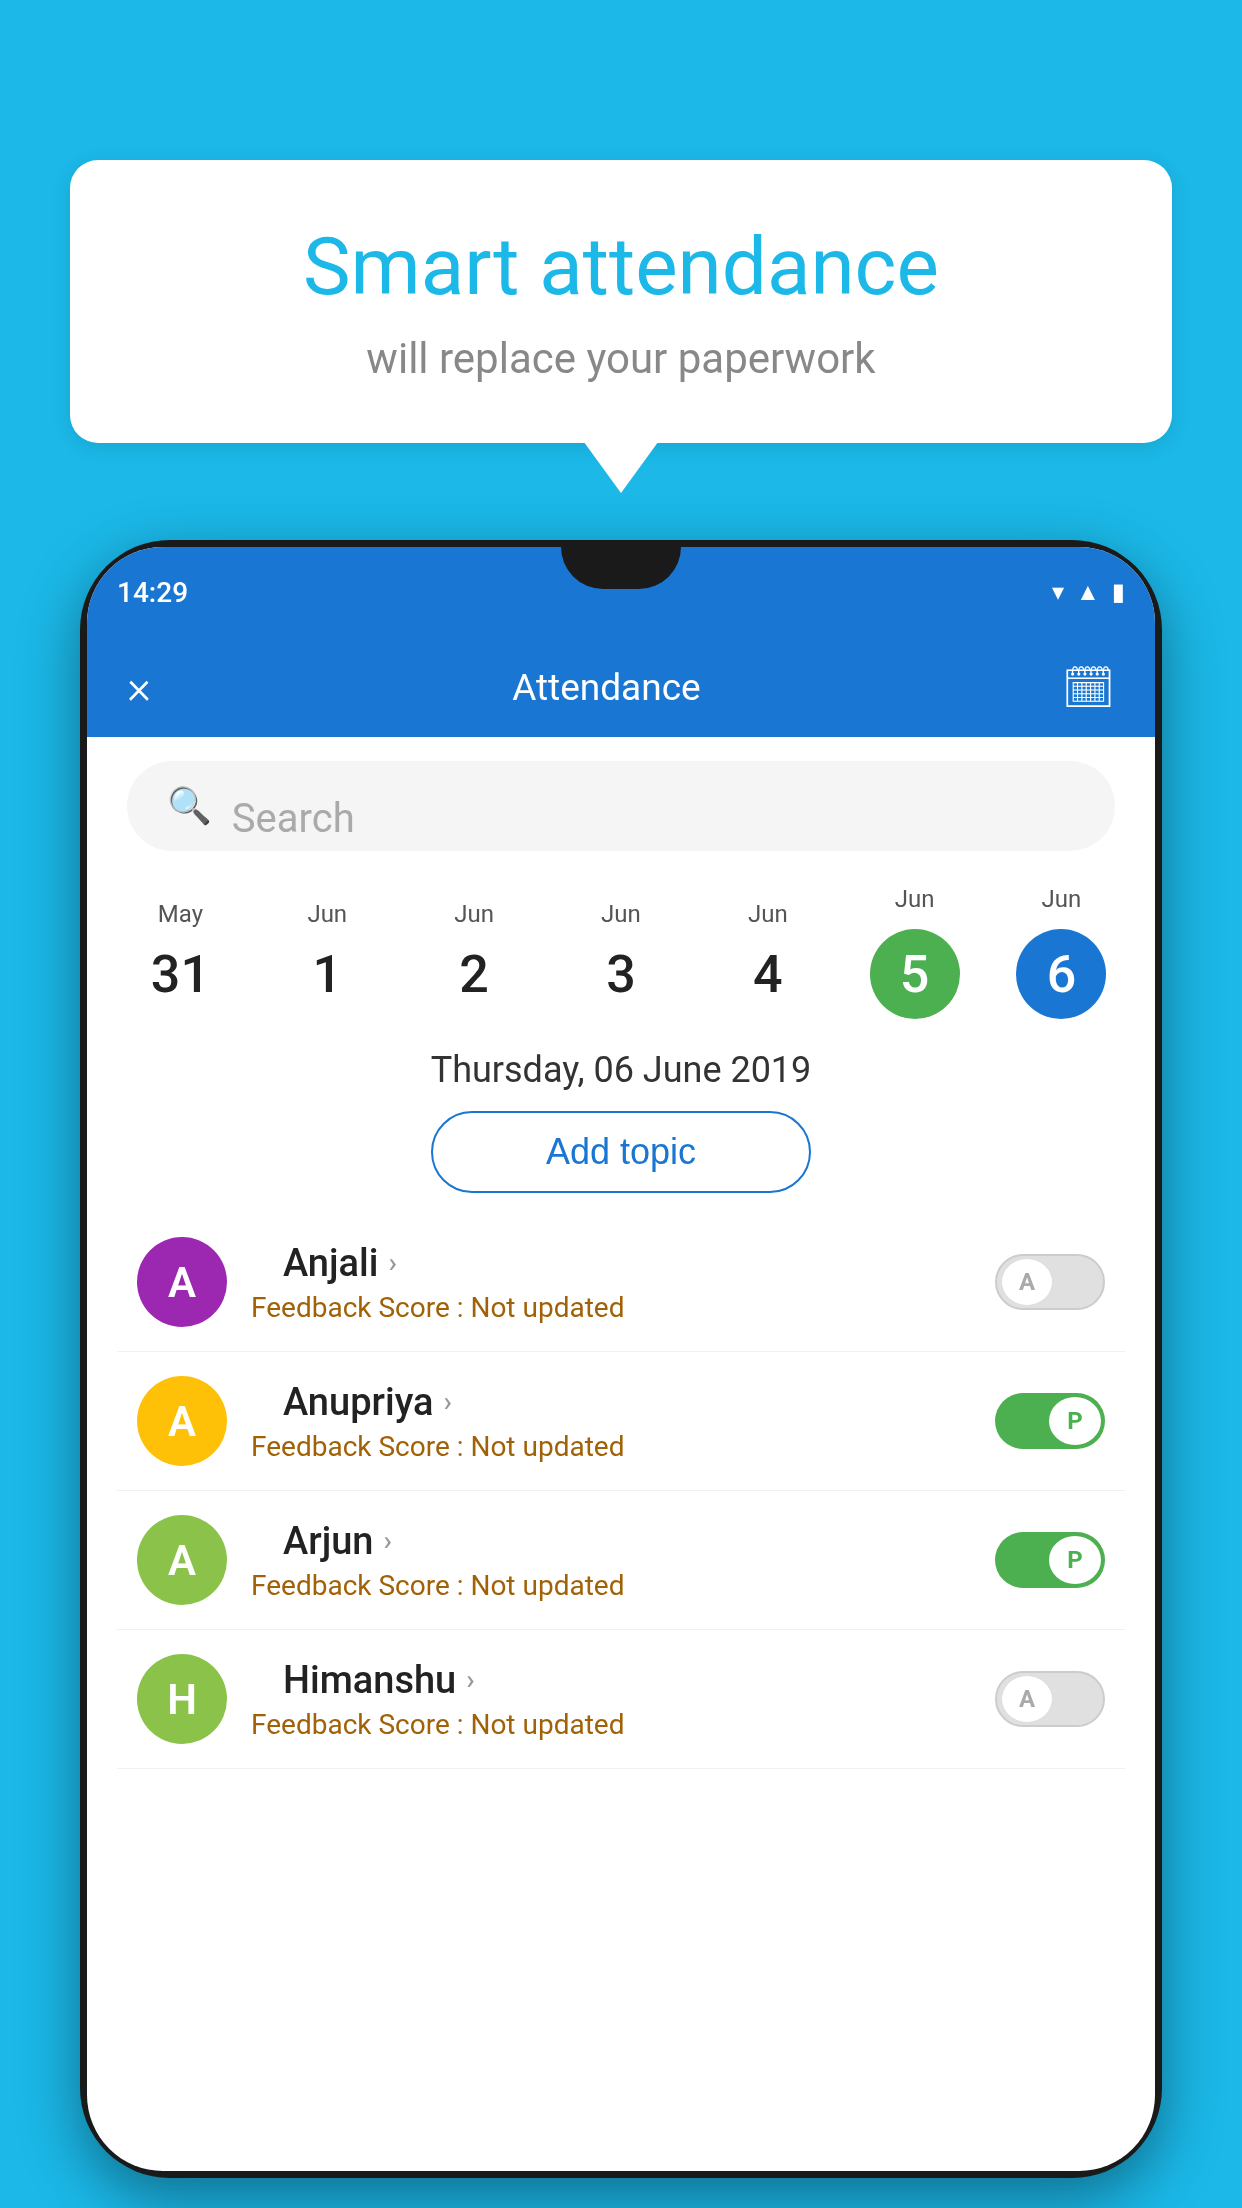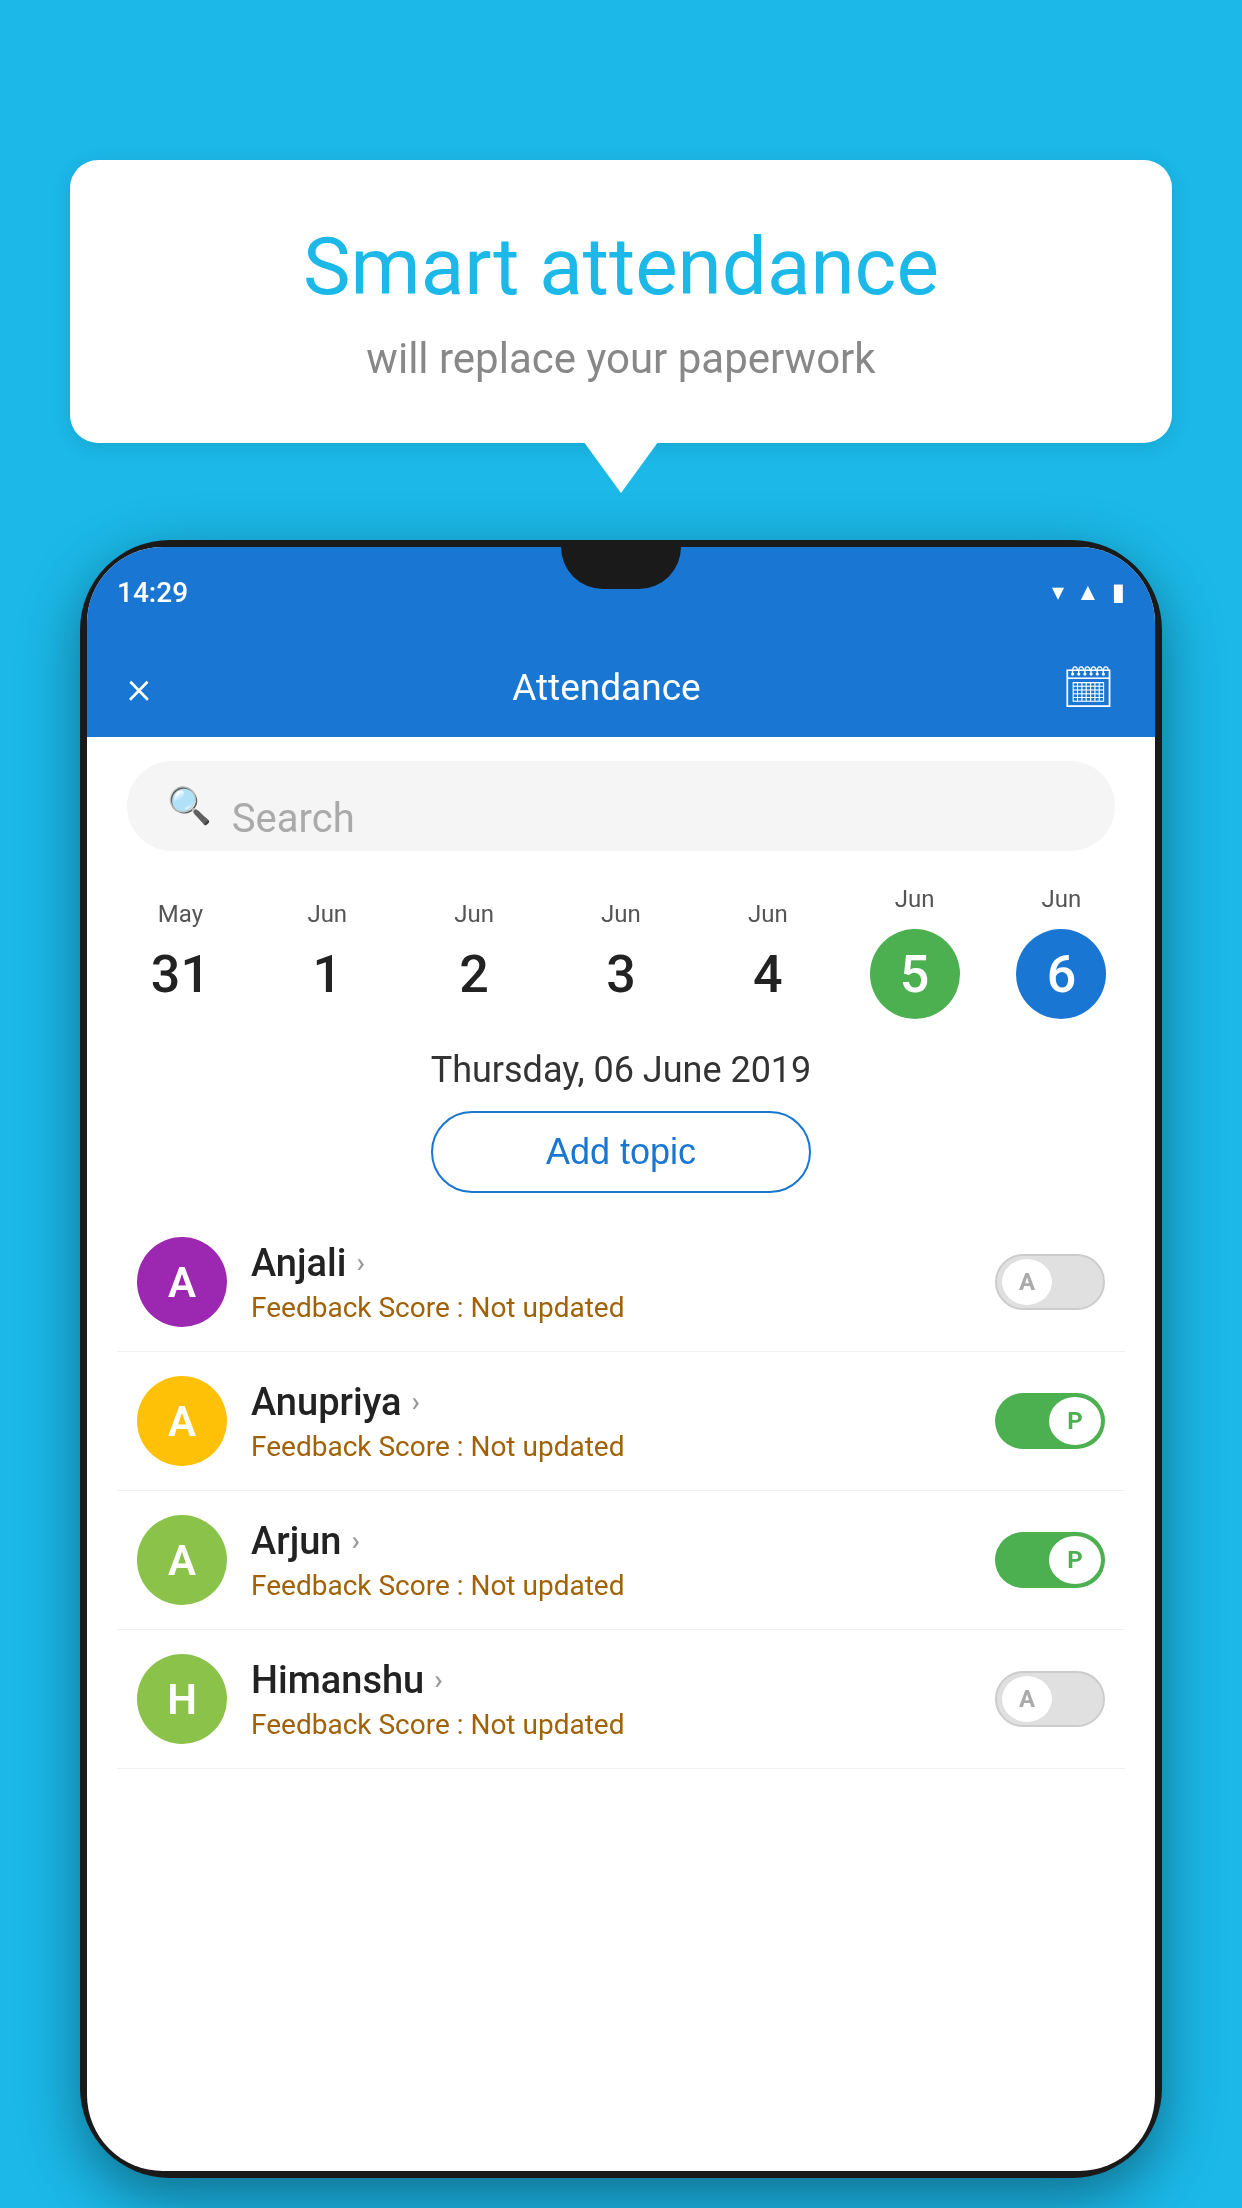--- a/index.html
+++ b/index.html
@@ -269,20 +269,21 @@
     .student-info {
       flex: 1;
     }
     .student-name {
       font-size: 38px;
       color: #222;
       font-weight: 500;
       display: flex;
       align-items: center;
       gap: 10px;
+      margin-left: 32px;
     }
     .student-name .chevron {
       font-size: 28px;
       color: #999;
     }
     .student-feedback {
       font-size: 28px;
       color: #999;
       margin-top: 6px;
     }

